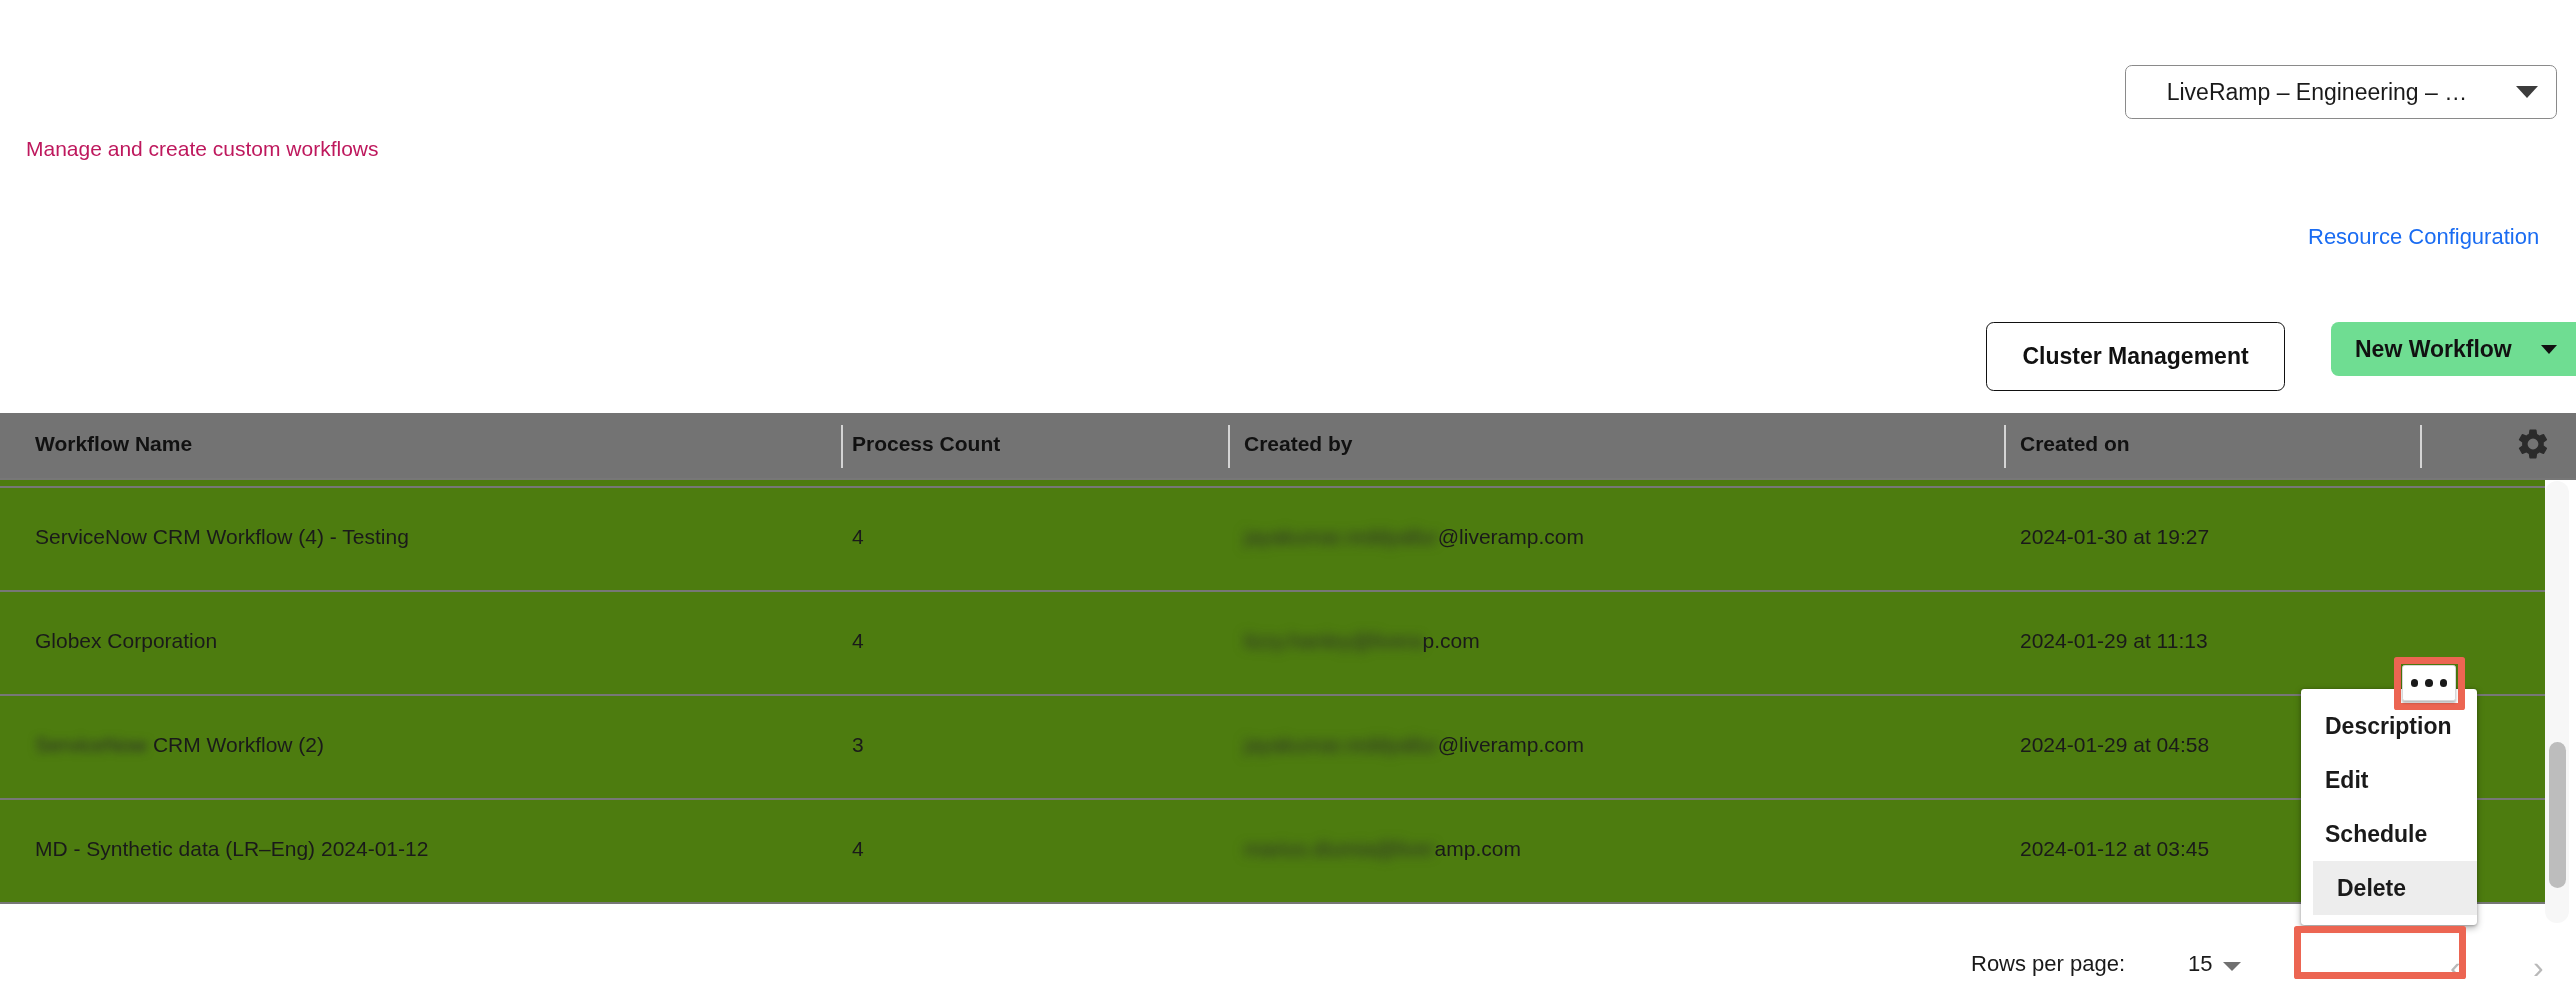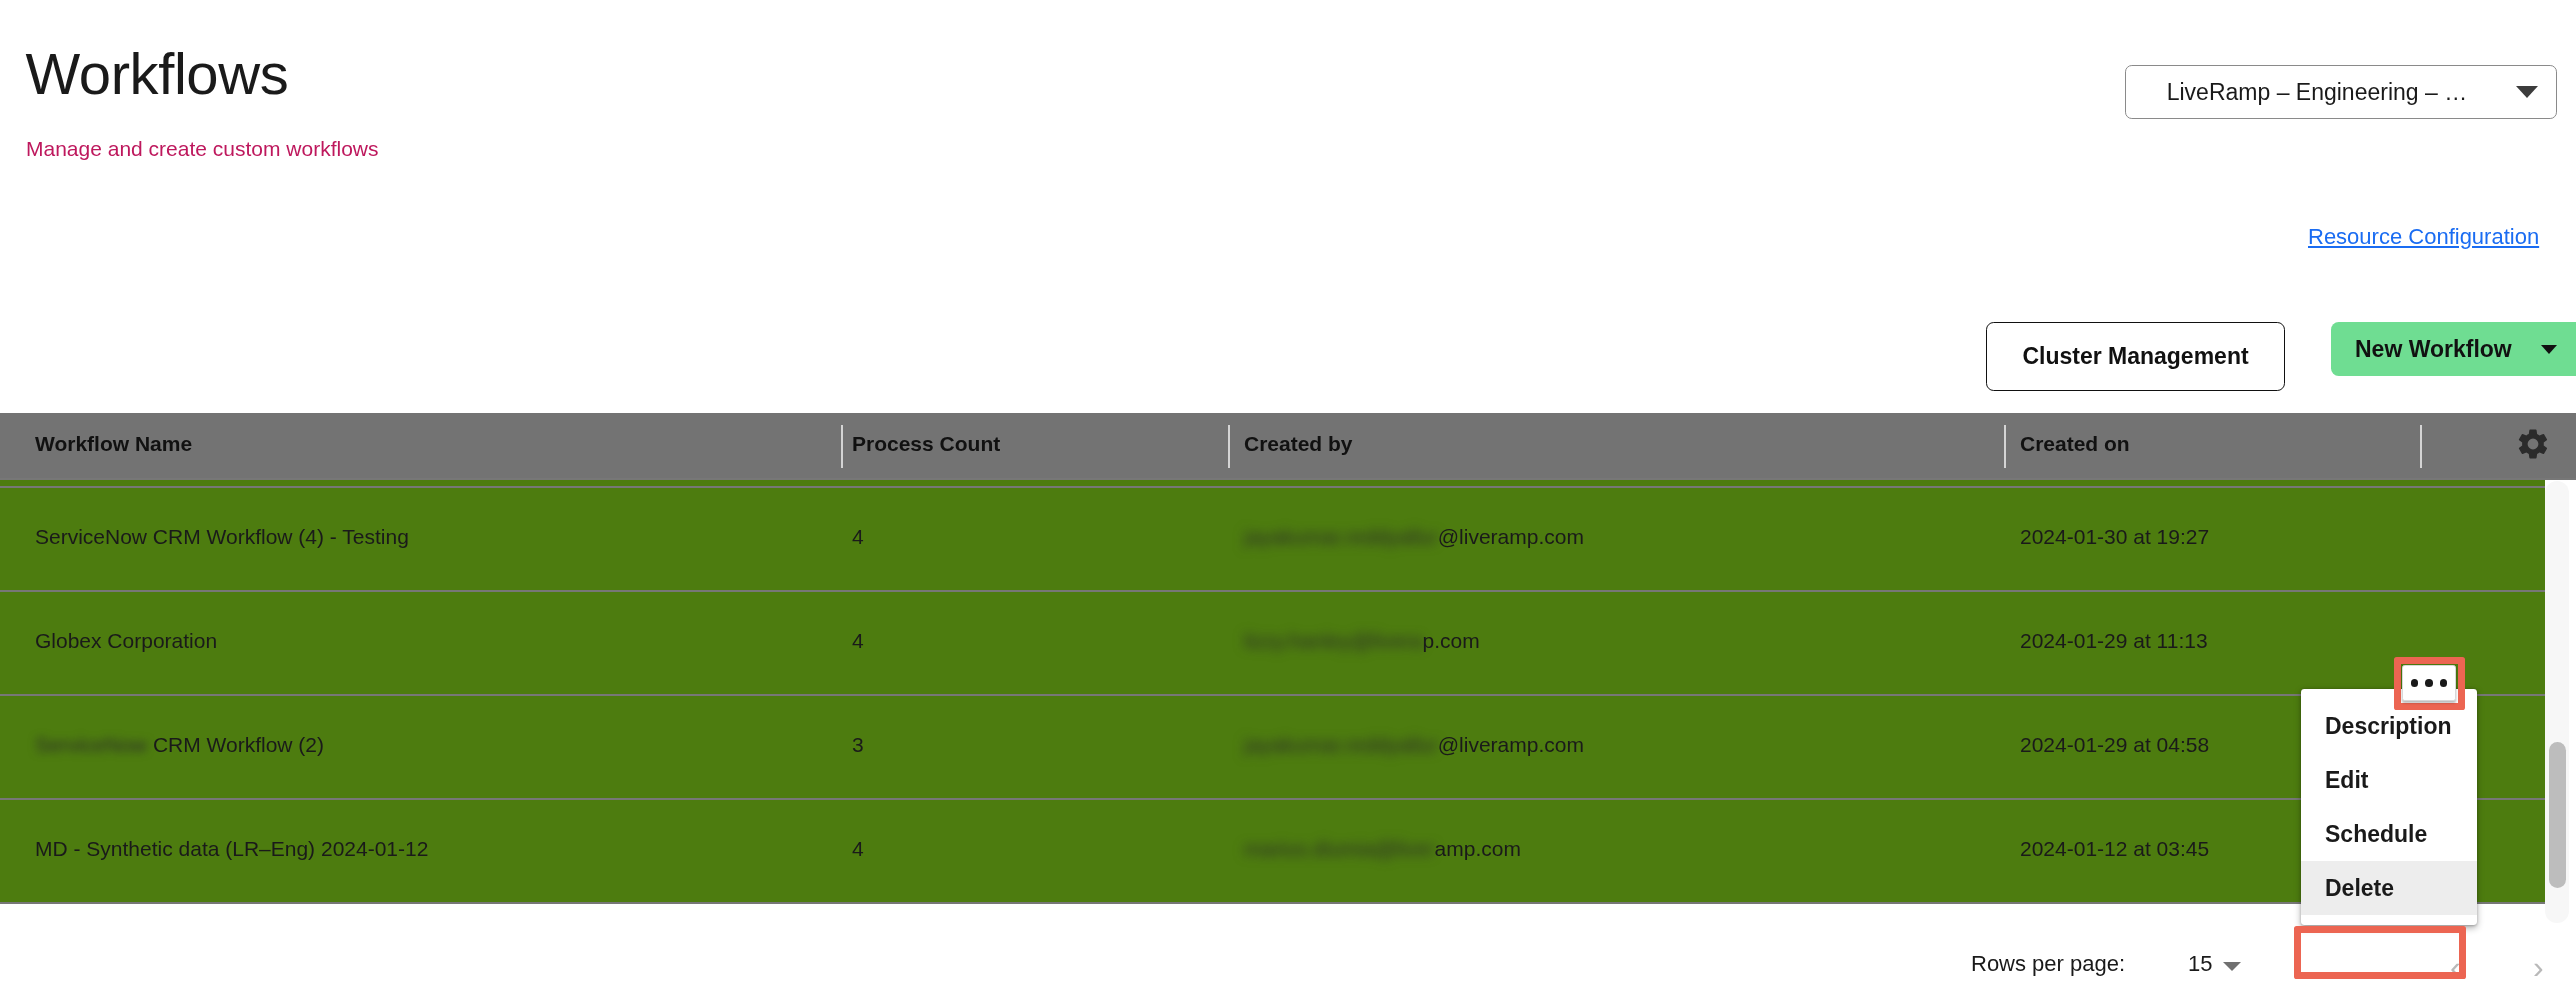--- a/index.html
+++ b/index.html
@@ -73,21 +73,20 @@
   }
 
   
   .res-config {
     position: absolute;
     left: 2308px;
     top: 223px;
     font-size: 22px;
     line-height: 27px;
     color: #1a6cf2;
-    text-decoration: underline;
     white-space: nowrap;
     cursor: pointer;
   }
 
   
   .btn-cluster {
     position: absolute;
     left: 1986px;
     top: 322px;
     width: 299px;
@@ -283,21 +282,21 @@
     height: 54px;
     display: flex;
     align-items: center;
     padding-left: 24px;
     font-size: 23px;
     color: #1a1a1a;
     white-space: nowrap;
     cursor: pointer;
     font-weight: bold;
   }
-  .ctx-item.active { background: #ededed; }
+  .ctx-item.active { background: #ededed; margin-left: 12px; }
   .hl-delete {
     position: absolute;
     left: 2294px;
     top: 926px;
     width: 172px;
     height: 53px;
     border: 7.7px solid #ec6552;
     border-radius: 2.6px;
     z-index: 22;
     pointer-events: none;
@@ -340,21 +339,20 @@
     line-height: 32px;
   }
   .page-prev { left: 2450px; }
   .page-next { left: 2533px; }
 </style>
 </head>
 <body>
 
 <div id="root">
 
-  <div class="page-title">Workflows</div>
   <div class="page-subtitle">Manage and create custom workflows</div>
 
   <div class="org-select">
     <span class="org-select-label">LiveRamp – Engineering – …</span>
     <span class="caret-down"></span>
   </div>
 
   <div class="res-config">Resource Configuration</div>
 
   <button class="btn-cluster">Cluster Management</button>

